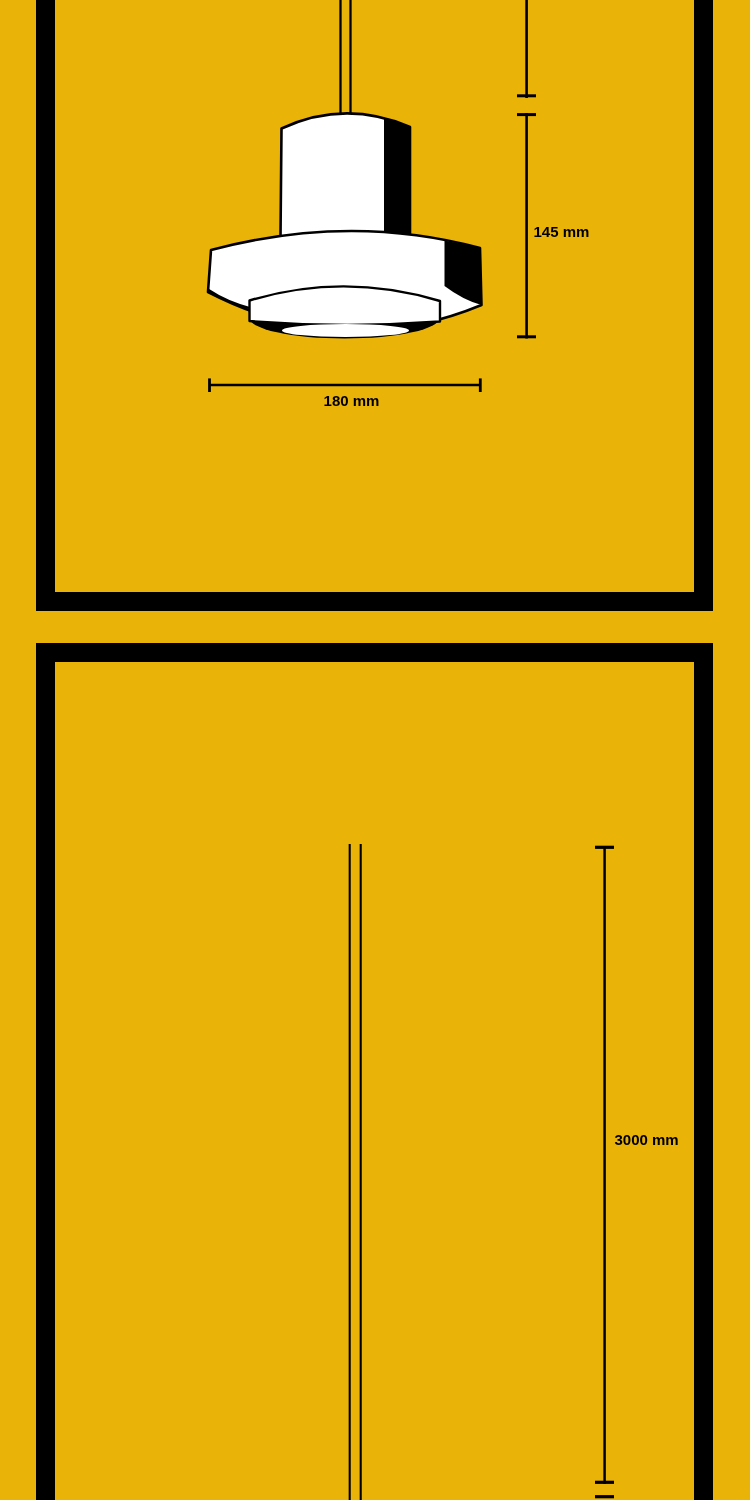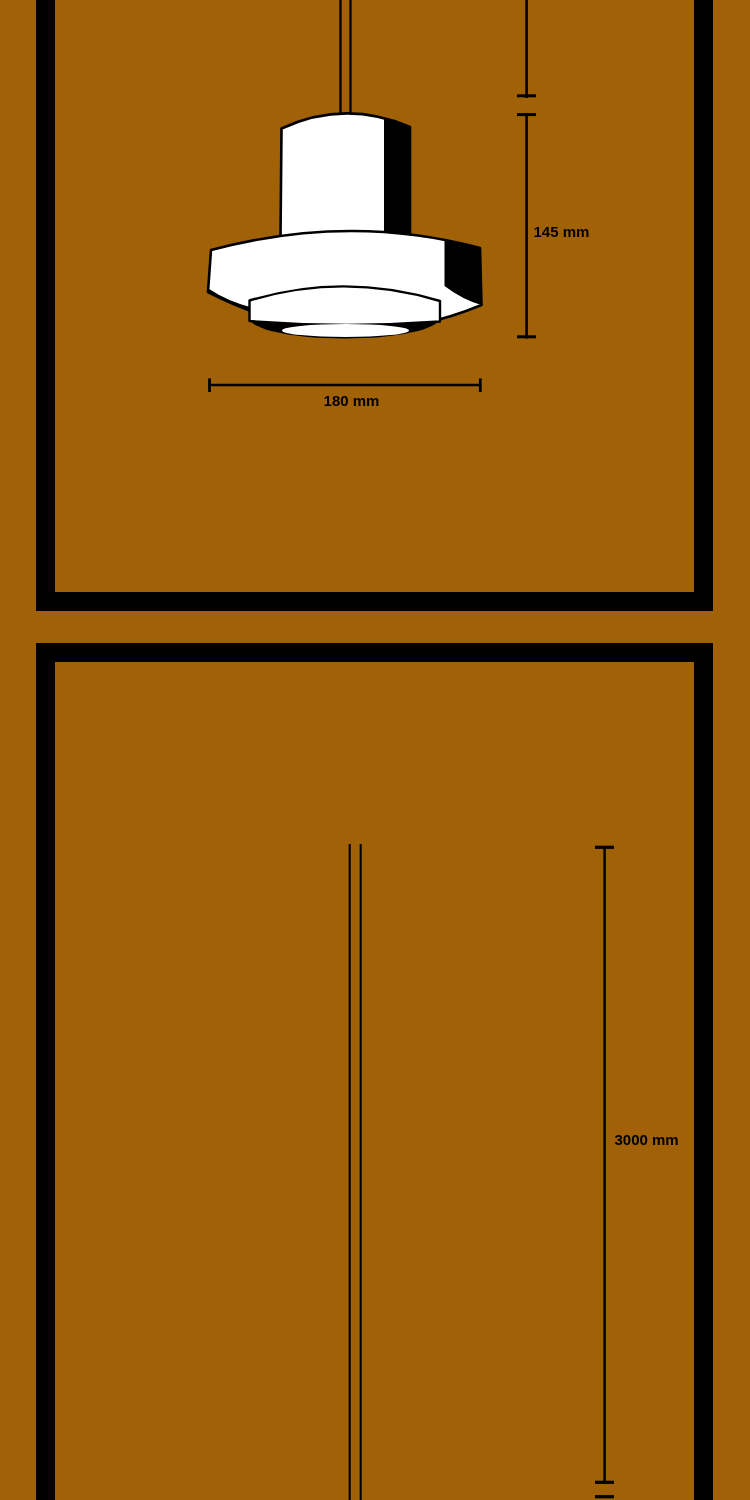--- a/index.html
+++ b/index.html
@@ -4,21 +4,21 @@
 <style>
   html, body {
     margin: 0;
     padding: 0;
     background: #ffffff;
   }
   .sheet {
     position: relative;
     width: 750px;
     height: 1500px;
-    background: #a16207;
+    background: #eab308;
     overflow: hidden;
     font-family: "Liberation Sans", sans-serif;
   }
   .sheet svg {
     display: block;
     width: 750px;
     height: 1500px;
   }
   .dim-label {
     font-family: "Liberation Sans", sans-serif;

